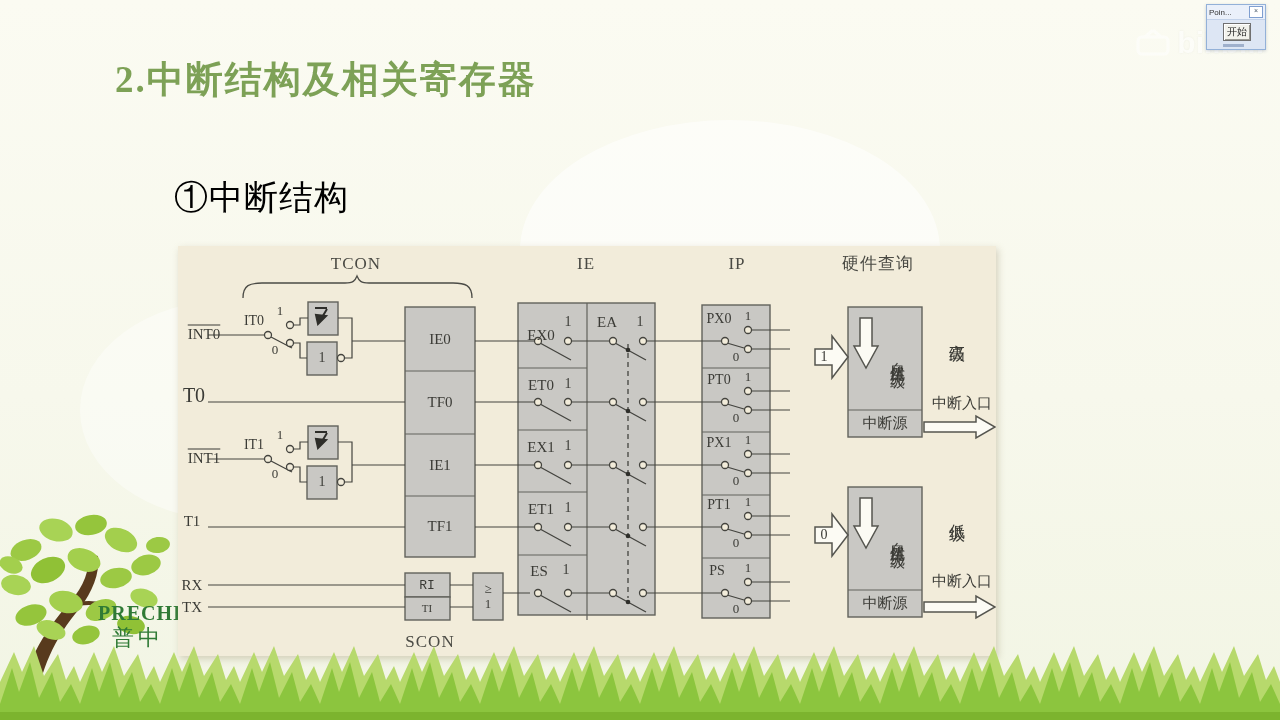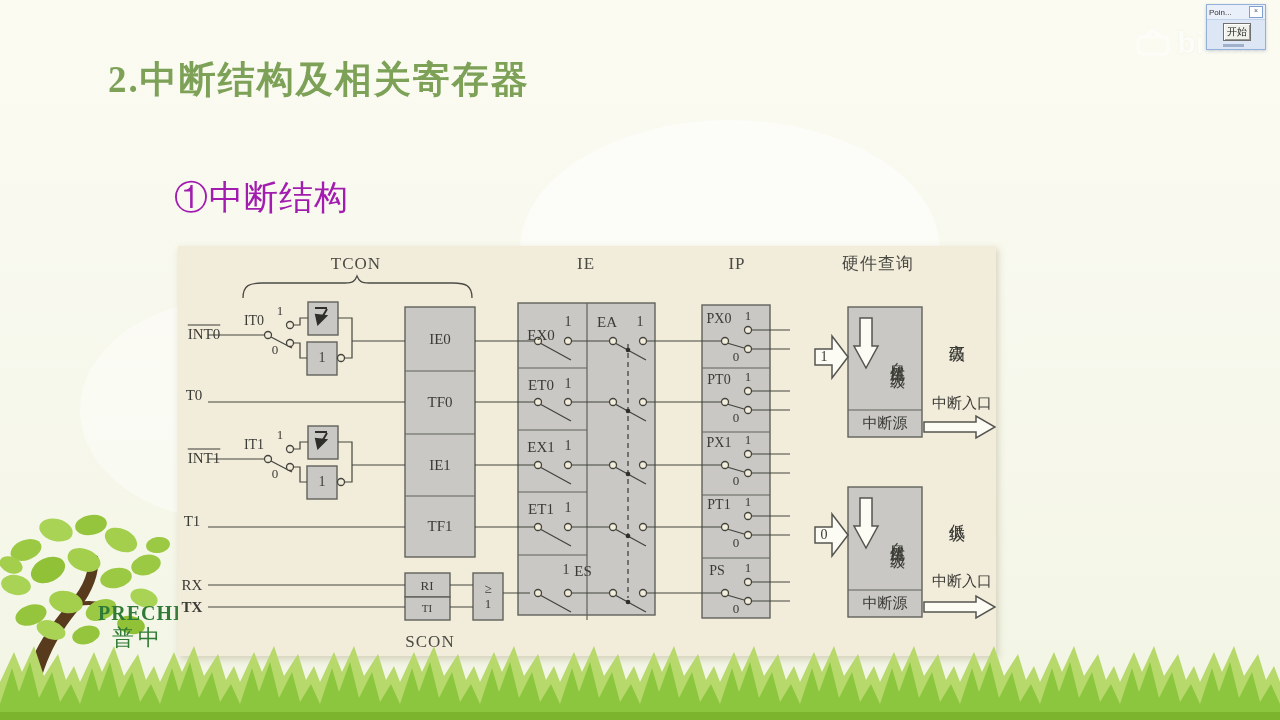--- a/index.html
+++ b/index.html
@@ -3,23 +3,23 @@
 <meta charset="utf-8">
 <style>
   html,body { margin:0; padding:0; }
   body {
     width:1280px; height:720px; position:relative; overflow:hidden;
     background: linear-gradient(180deg,#fbfbf2 0%,#f7f8ec 55%,#f2f5e4 100%);
     font-family:"Liberation Serif",serif;
   }
   .deco { position:absolute; border-radius:50%; background:rgba(255,255,255,.55); }
   
-  .title { position:absolute; left:108px; top:55px; font-size:37px; font-weight:bold;
+  .title { position:absolute; left:115px; top:55px; font-size:37px; font-weight:bold;
            color:#7da156; letter-spacing:2px;text-align:center; }
-  .subtitle { position:absolute; left:174px; top:175px; font-size:34px; color:#a21caf; letter-spacing:1px; }
+  .subtitle { position:absolute; left:174px; top:175px; font-size:34px; color:#000000; letter-spacing:1px; }
   
   .brand { position:absolute; left:98px; top:602px; color:#2f7a35; z-index:2; line-height:1.15; }
   .brand .en { font-size:20px; font-weight:bold; letter-spacing:1px; }
   .brand .cn { font-size:22px; margin-left:14px; letter-spacing:4px; }
   
   .wm { position:absolute; top:26px; right:16px; display:flex; align-items:center; gap:6px;
         opacity:.55; color:#ffffff; font-weight:bold; font-size:30px; z-index:2;
         font-family:"Liberation Sans",sans-serif; text-shadow:0 0 2px rgba(180,180,170,.35); }
   
   #pwin { position:absolute; left:1206px; top:4px; width:58px; z-index:10;
@@ -265,52 +265,52 @@
   </g>
 </svg>
 
   <div class="dl hdr" style="left:178px; top:17px;">TCON</div>
   <div class="dl hdr" style="left:408px; top:17px;">IE</div>
   <div class="dl hdr" style="left:559px; top:17px;">IP</div>
   <div class="dl hdr" style="left:700px; top:17px;">硬件查询</div>
   <div class="dl hdr" style="left:252px; top:395px;">SCON</div>
 
   <div class="dl ovl" style="left:26px; top:88px; font-size:15px;">INT0</div>
-  <div class="dl" style="left:16px; top:149px; font-size:15px;text-align:right;">T0</div>
+  <div class="dl" style="left:16px; top:149px; font-size:20px;text-align:right;">T0</div>
   <div class="dl ovl" style="left:26px; top:212px; font-size:15px;">INT1</div>
   <div class="dl" style="left:14px; top:275px; font-size:15px;">T1</div>
   <div class="dl" style="left:14px; top:339px; font-size:15px;text-align:right;">RX</div>
-  <div class="dl" style="left:14px; top:361px; font-size:15px;font-weight:bold;">TX</div>
+  <div class="dl" style="left:14px; top:361px; font-size:15px;">TX</div>
 
   <div class="dl" style="left:76px; top:75px; font-size:14px;">IT0</div>
   <div class="dl" style="left:102px; top:64px; font-size:13px;">1</div>
   <div class="dl" style="left:97px; top:103px; font-size:13px;">0</div>
   <div class="dl" style="left:144px; top:112px; font-size:14px;">1</div>
   <div class="dl" style="left:76px; top:199px; font-size:14px;">IT1</div>
   <div class="dl" style="left:102px; top:188px; font-size:13px;">1</div>
   <div class="dl" style="left:97px; top:227px; font-size:13px;">0</div>
   <div class="dl" style="left:144px; top:236px; font-size:14px;">1</div>
 
   <div class="dl" style="left:262px; top:93px; font-size:15px;">IE0</div>
   <div class="dl" style="left:262px; top:156px; font-size:15px;">TF0</div>
   <div class="dl" style="left:262px; top:219px; font-size:15px;">IE1</div>
   <div class="dl" style="left:262px; top:280px; font-size:15px;">TF1</div>
-  <div class="dl" style="left:249px; top:339px; font-size:13px;">RI</div>
+  <div class="dl" style="left:249px; top:339px; font-size:13px;font-family:Liberation Mono, monospace;">RI</div>
   <div class="dl" style="left:249px; top:362px; font-size:11px;">TI</div>
   <div class="dl vert" style="left:310px; top:350px; font-size:13px; letter-spacing:0;">≥1</div>
 
   <div class="dl" style="left:363px; top:89px; font-size:15px;">EX0</div>
   <div class="dl" style="left:390px; top:76px; font-size:14px;">1</div>
   <div class="dl" style="left:363px; top:139px; font-size:15px;">ET0</div>
   <div class="dl" style="left:390px; top:138px; font-size:14px;">1</div>
   <div class="dl" style="left:363px; top:201px; font-size:15px;text-align:right;">EX1</div>
   <div class="dl" style="left:390px; top:200px; font-size:14px;">1</div>
   <div class="dl" style="left:363px; top:263px; font-size:15px;">ET1</div>
   <div class="dl" style="left:390px; top:262px; font-size:14px;">1</div>
-  <div class="dl" style="left:361px; top:325px; font-size:15px;margin-left:44px;">ES</div>
+  <div class="dl" style="left:361px; top:325px; font-size:15px;">ES</div>
   <div class="dl" style="left:388px; top:324px; font-size:14px;">1</div>
   <div class="dl" style="left:429px; top:76px; font-size:15px;">EA</div>
   <div class="dl" style="left:462px; top:76px; font-size:14px;">1</div>
 
   <div class="dl" style="left:541px; top:73px; font-size:14px;">PX0</div>
   <div class="dl" style="left:570px; top:69px; font-size:13px;">1</div>
   <div class="dl" style="left:558px; top:110px; font-size:13px;">0</div>
   <div class="dl" style="left:541px; top:134px; font-size:14px;">PT0</div>
   <div class="dl" style="left:570px; top:130px; font-size:13px;">1</div>
   <div class="dl" style="left:558px; top:171px; font-size:13px;">0</div>

